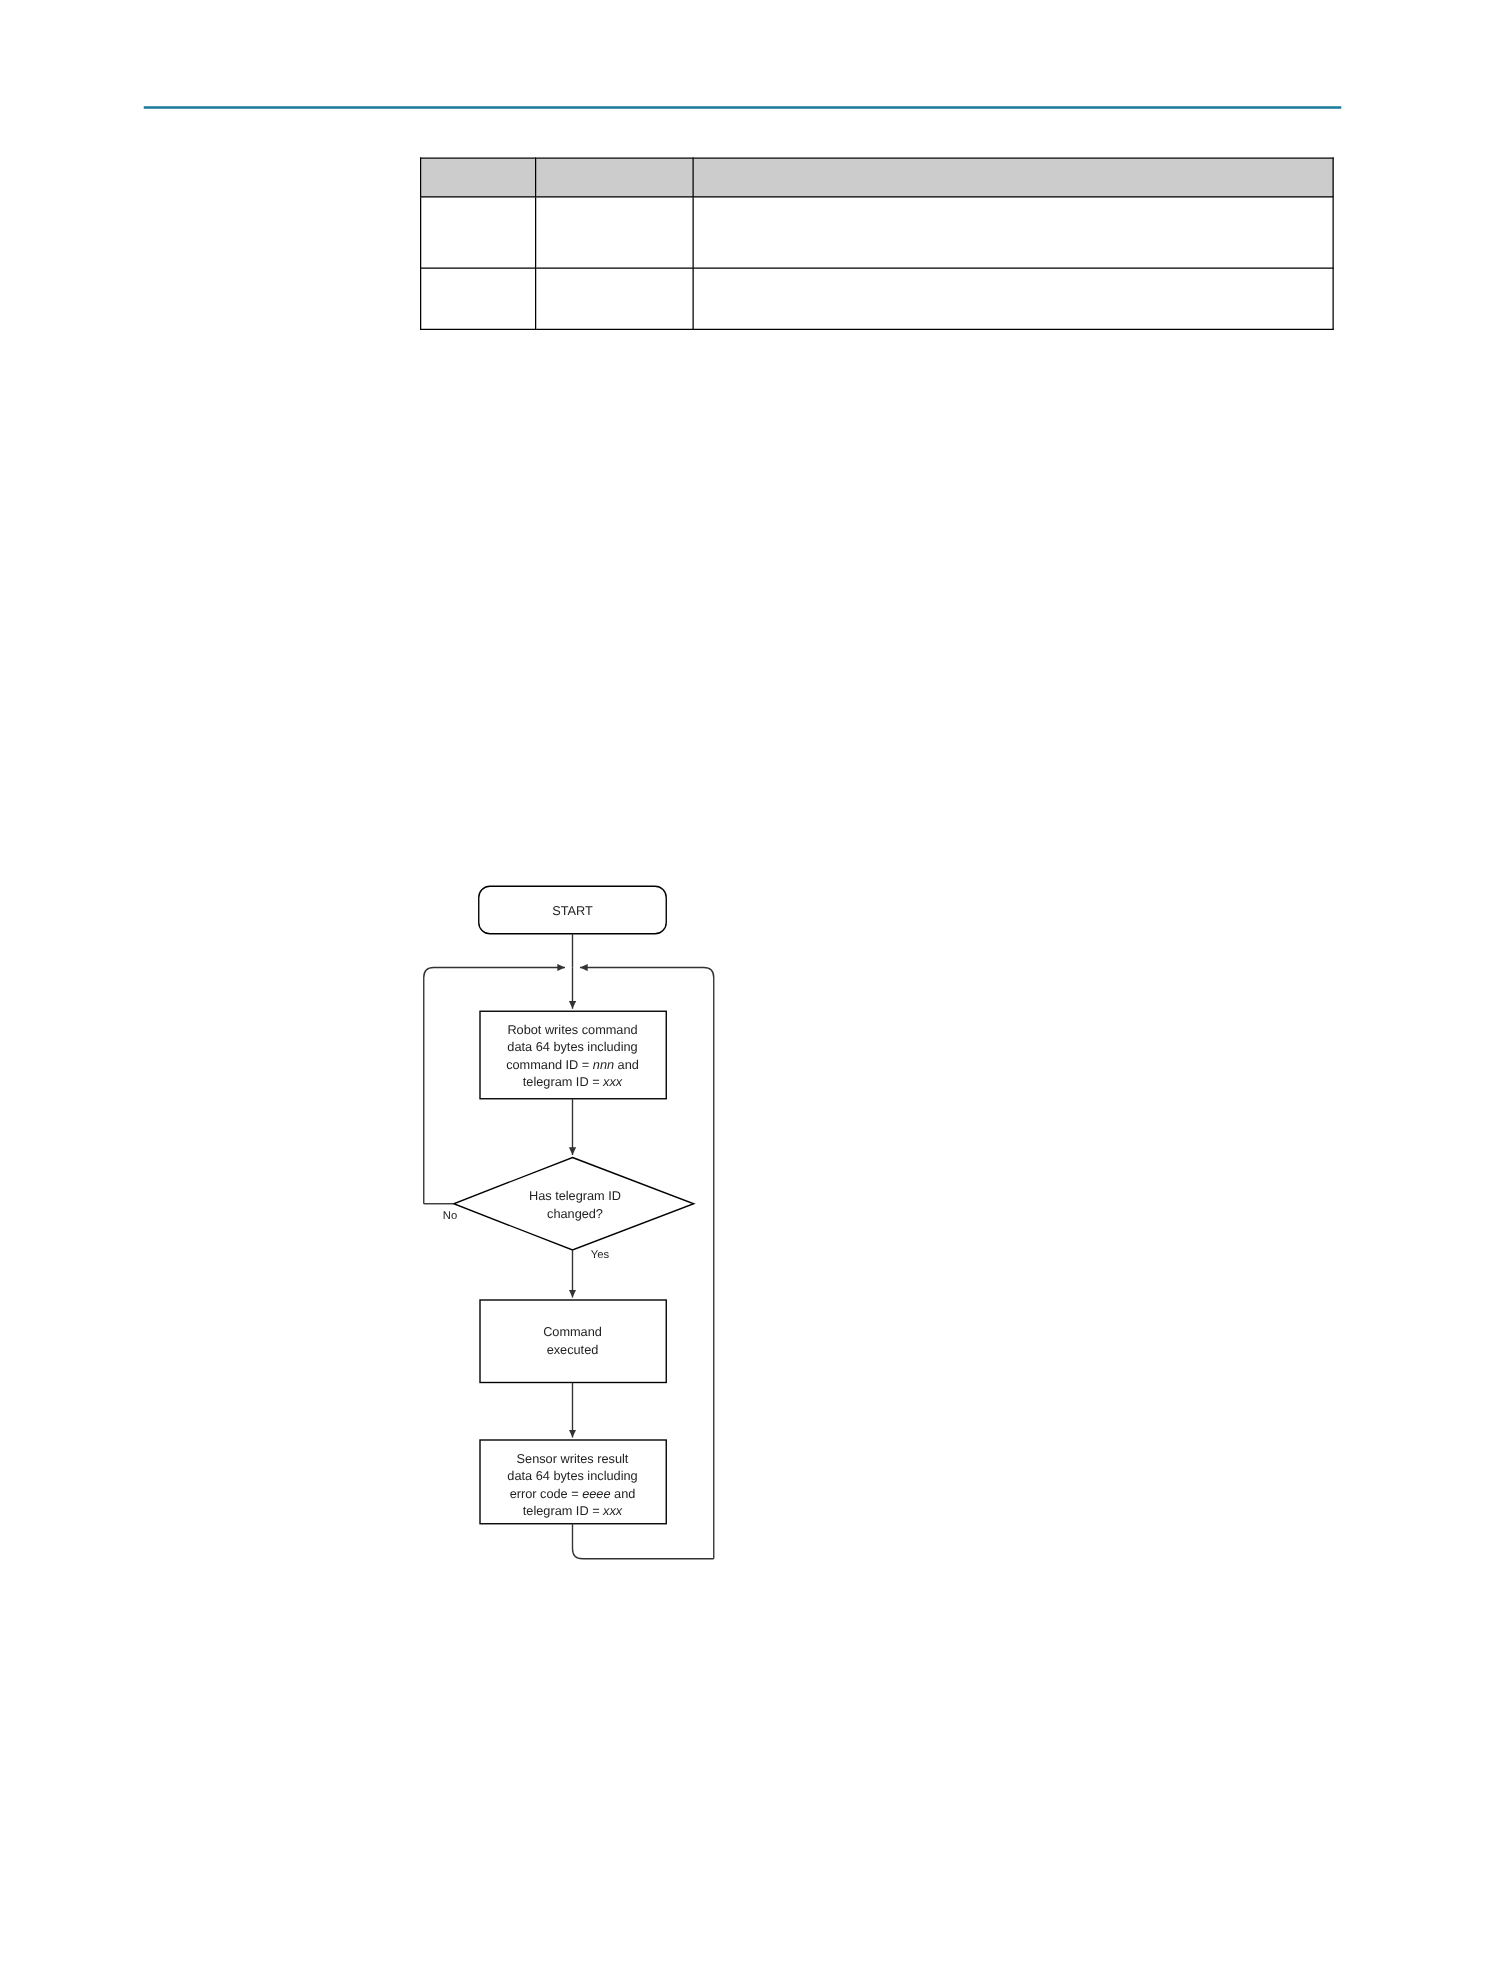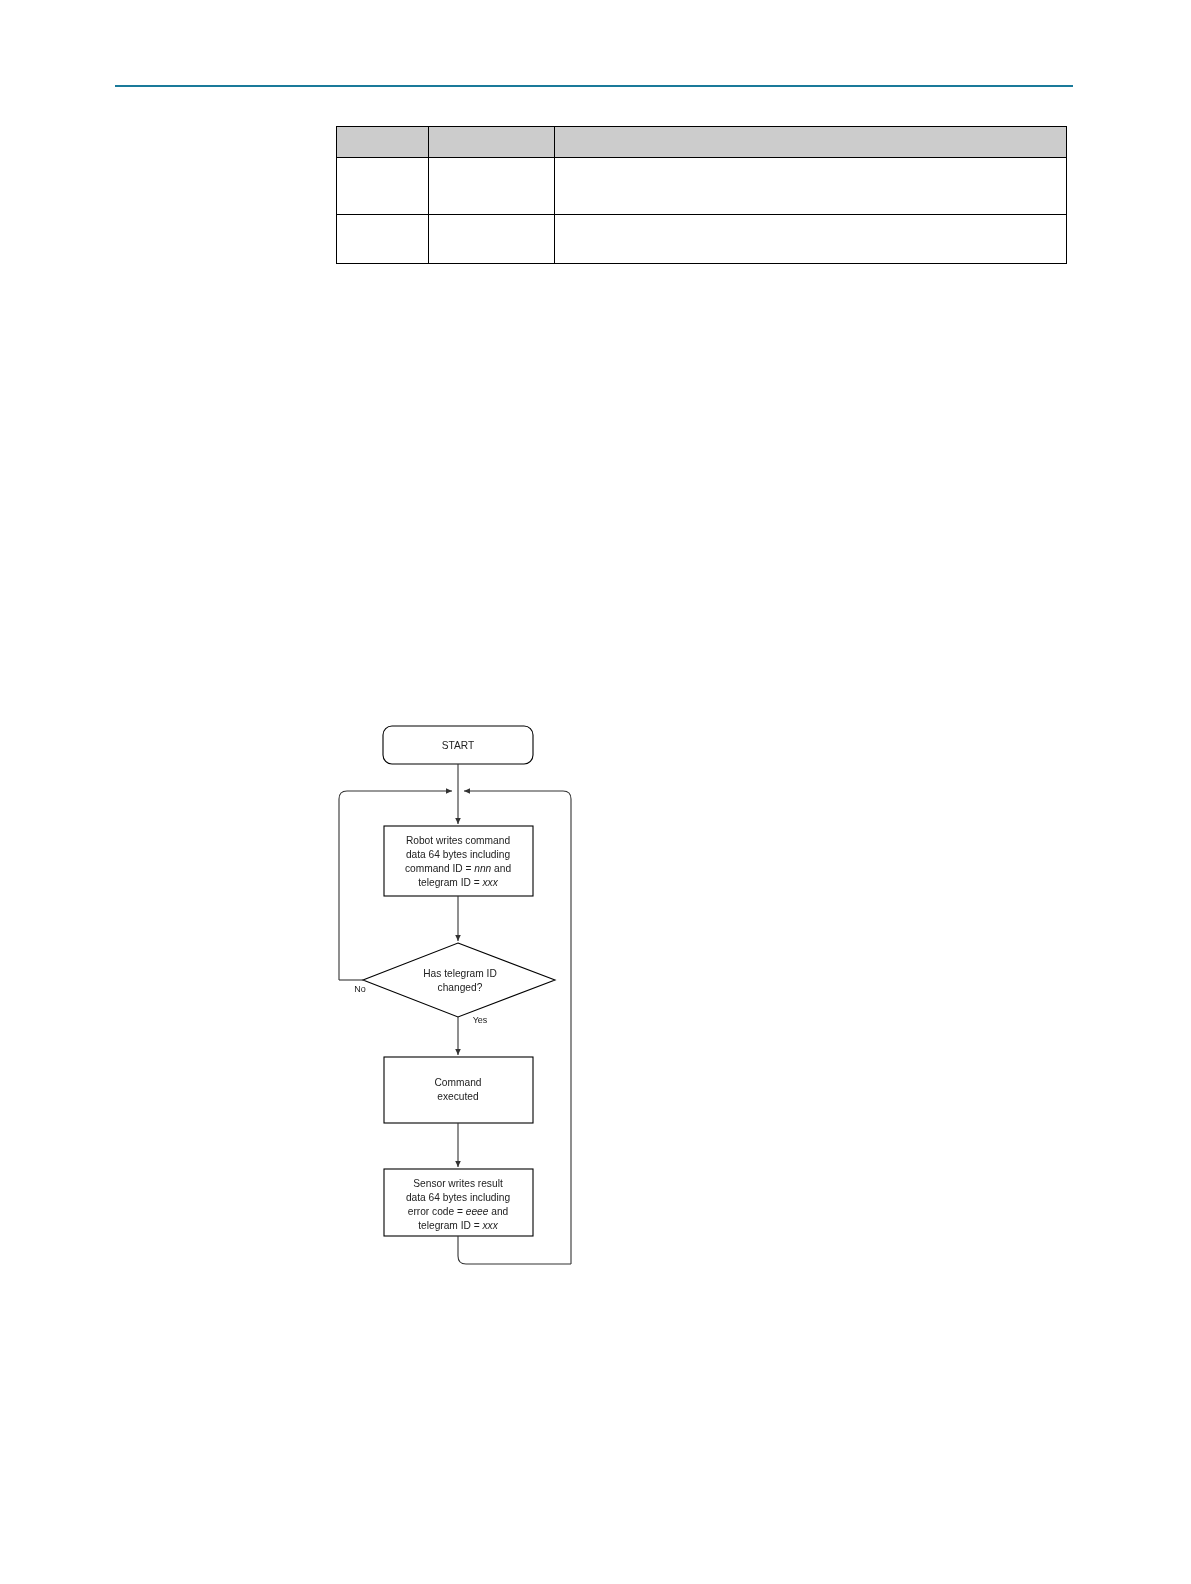--- a/index.html
+++ b/index.html
@@ -53,21 +53,21 @@
   }
   .col-a { width: 75px; }
   .col-b { width: 109px; }
   .row-tall td { height: 48px; }
   .row-short td { height: 40px; }
 
   
   #flowchart {
     position: absolute;
     left: 320px;
-    top: 708px;
+    top: 691px;
     width: 280px;
     height: 580px;
   }
   #flowchart svg {
     display: block;
   }
   .fc-text {
     font-family: "Liberation Sans", sans-serif;
     font-size: 10.2px;
     fill: #222222;

